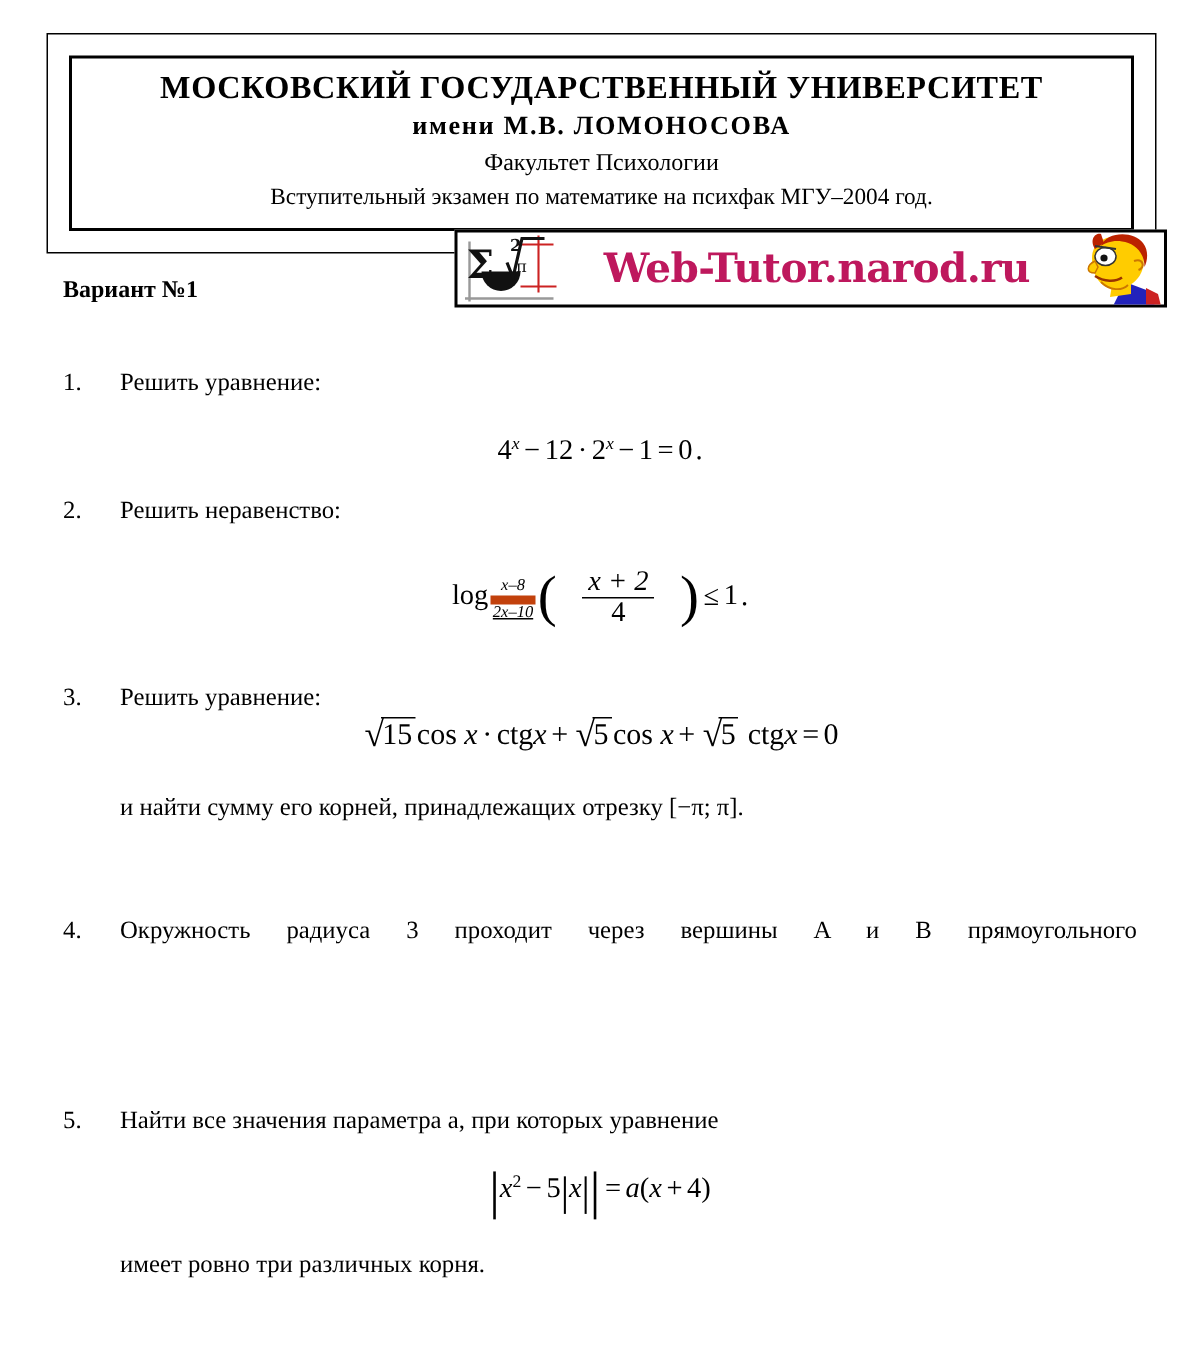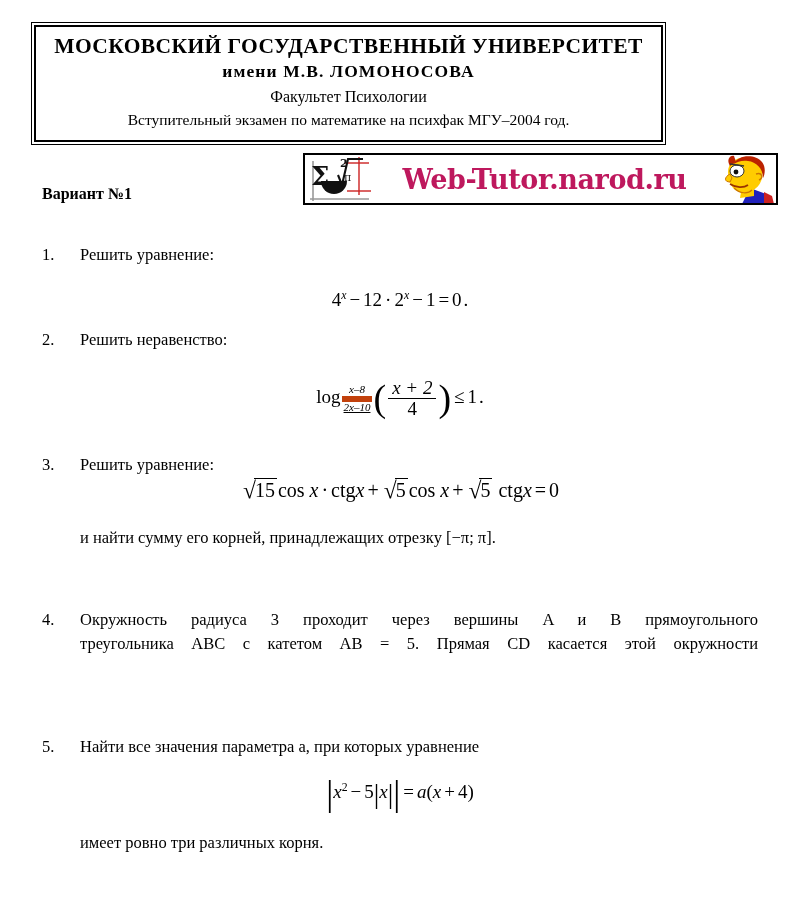--- a/index.html
+++ b/index.html
@@ -14,23 +14,23 @@
     font-family: "Liberation Serif", "DejaVu Serif", serif;
     color: #000000;
     overflow: hidden;
   }
 
   
   .header-box {
     position: absolute;
     left: 31px;
     top: 22px;
-    width: 635px;
+    width: 740px;
     border: 1px solid #000;
-    padding: 2px;
+    padding: 14px;
     box-sizing: border-box;
   }
   .header-inner {
     border: 2px solid #000;
     padding: 7px 10px 9px 10px;
     text-align: center;
   }
   .hdr-line1 {
     font-size: 21.5px;
     font-weight: bold;
@@ -149,21 +149,21 @@
     font-size: 0.62em;
     vertical-align: super;
   }
   .op { padding: 0 3px; }
 
   
   .frac {
     display: inline-block;
     vertical-align: middle;
     line-height: 1.05;
-    margin: 0 2px;
+    margin: 0 17px;
   }
   .frac .num { display: block; padding: 0 4px; }
   .frac .den {
     display: block;
     border-top: 1.2px solid #000;
     padding: 0 4px;
   }
 
   
   .logbase {
@@ -318,21 +318,20 @@
   </div>
 
   <div class="cont-text" style="margin-top:22px;">и найти сумму его корней, принадлежащих отрезку [−π; π].</div>
 </div>
 
 <div class="problem" style="top:608px;">
   <div class="prob-head">
     <span class="prob-num">4.</span>
     <span class="prob-text" style="text-align:justify; text-align-last:justify;">Окружность радиуса 3 проходит через вершины A и B прямоугольного</span>
   </div>
-  <div class="cont-text" style="text-align-last:justify;">треугольника ABC с катетом AB = 5. Прямая CD касается этой окружности</div>
 </div>
 
 <div class="problem" style="top:735px;">
   <div class="prob-head">
     <span class="prob-num">5.</span>
     <span class="prob-text">Найти все значения параметра a, при которых уравнение</span>
   </div>
 
   <div class="math" style="margin-top:22px;">
     <span class="absbar">|</span><span class="mi">x</span><span class="sup-up">2</span><span class="op">−</span><span>5</span><span class="absbar-sm">|</span><span class="mi">x</span><span class="absbar-sm">|</span><span class="absbar">|</span><span class="op">=</span><span class="mi">a</span><span>(</span><span class="mi">x</span><span class="op">+</span><span>4</span><span>)</span>

